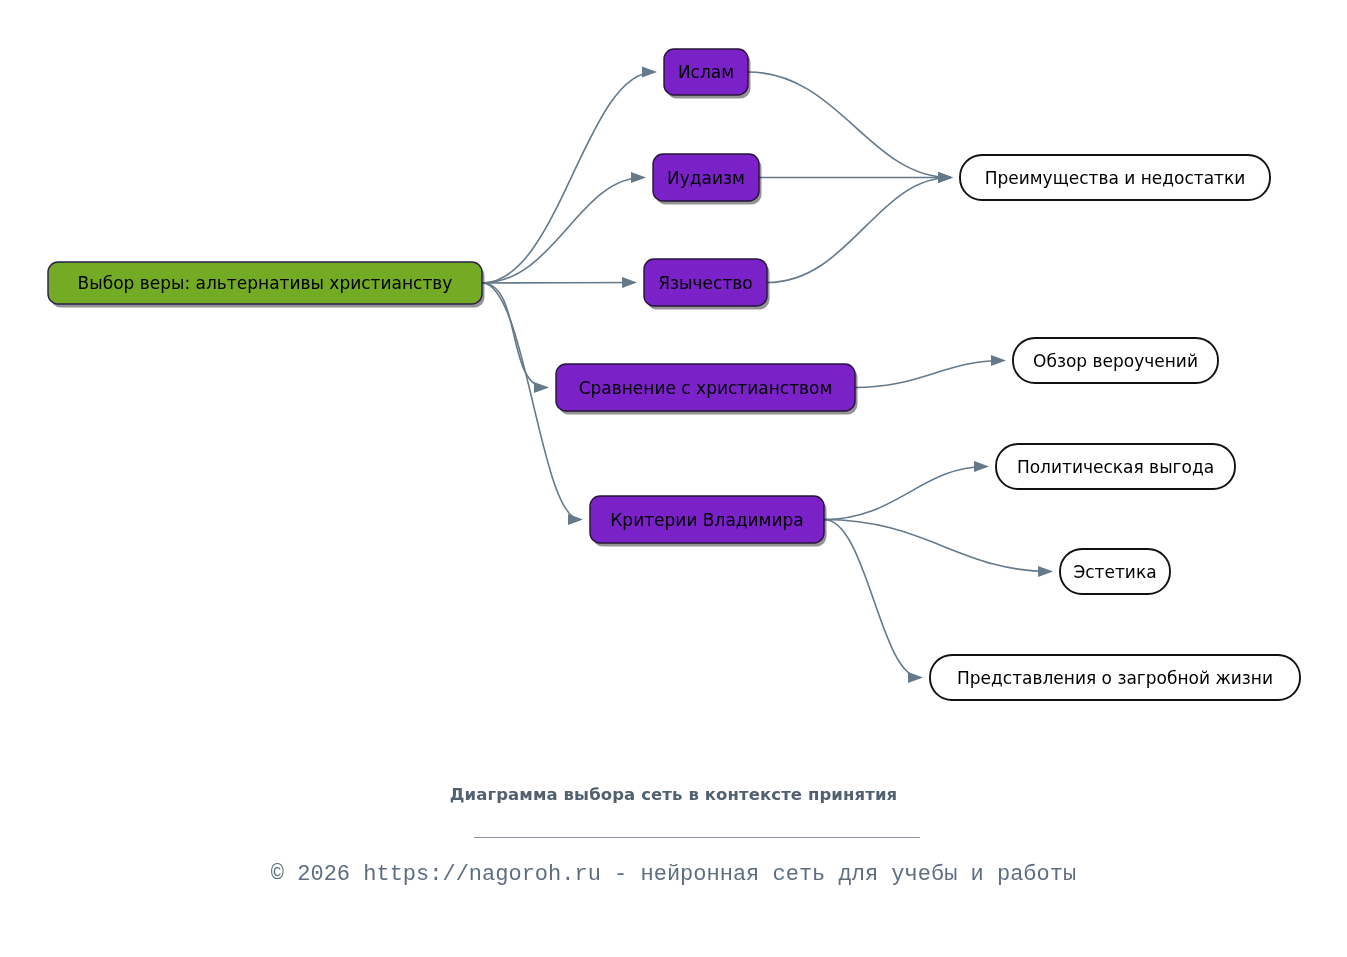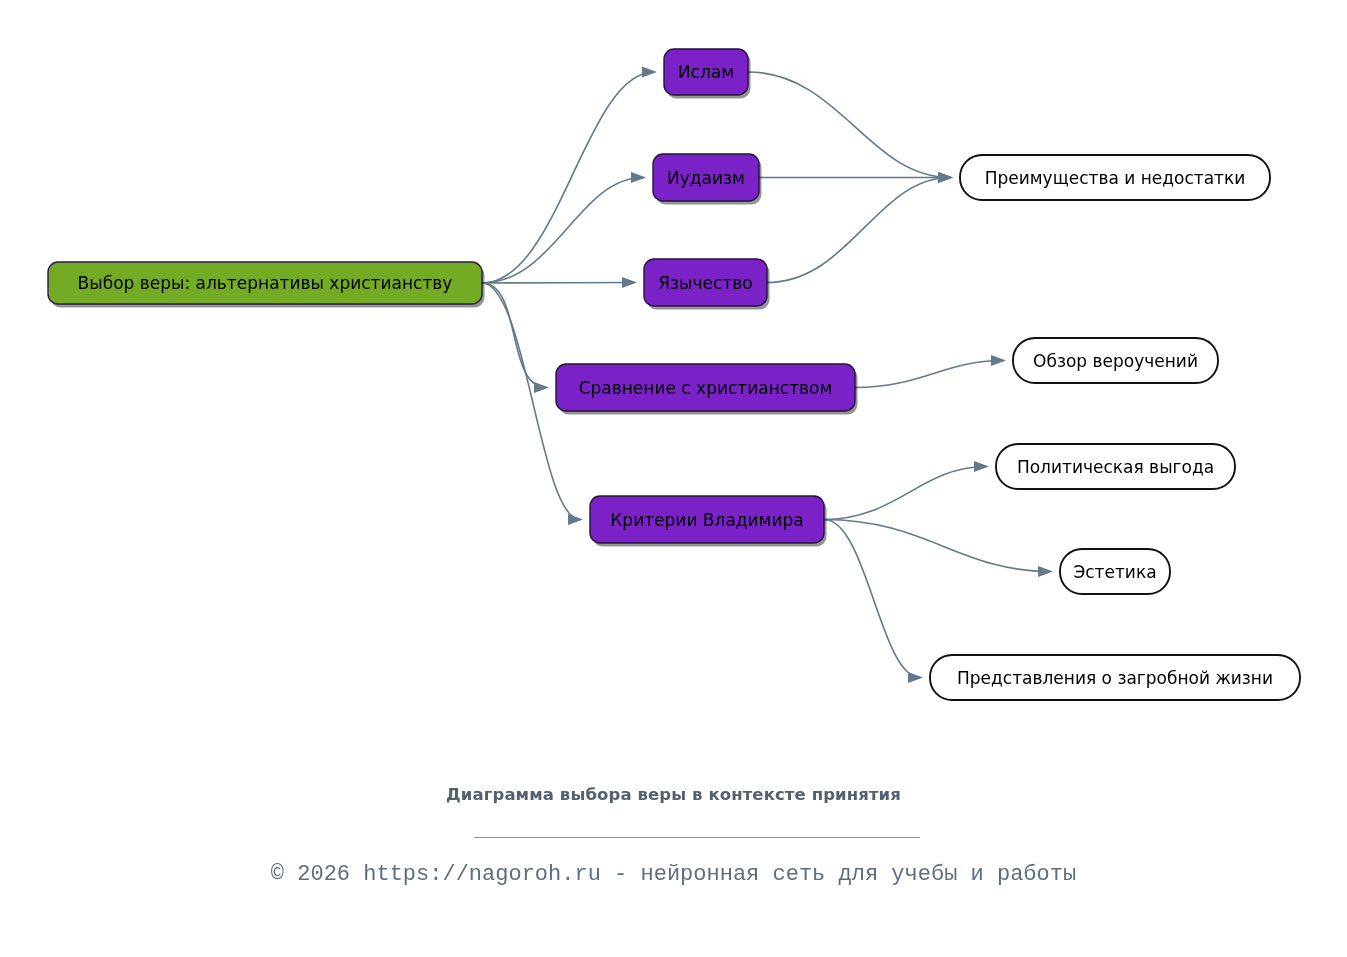--- a/index.html
+++ b/index.html
@@ -176,16 +176,16 @@
         <text x="1115" y="572.5" class="node-text">Эстетика</text>
       </g>
       <g>
         <rect x="930" y="655" width="370" height="45" rx="22" ry="22" class="shape-leaf"></rect>
         <text x="1115" y="678.5" class="node-text">Представления о загробной жизни</text>
       </g>
     </g>
 </svg>
 
 <div class="footer" id="footer-title">
-  <div>Диаграмма выбора веры в контексте принятия</div>
+  <div>Диаграмма выбора сеть в контексте принятия</div>
 </div>
 <div id="footer-rule"></div>
 <div class="footer" id="footer-copy">© 2026 https://nagoroh.ru - нейронная сеть для учебы и работы</div>
 
 </body></html>

